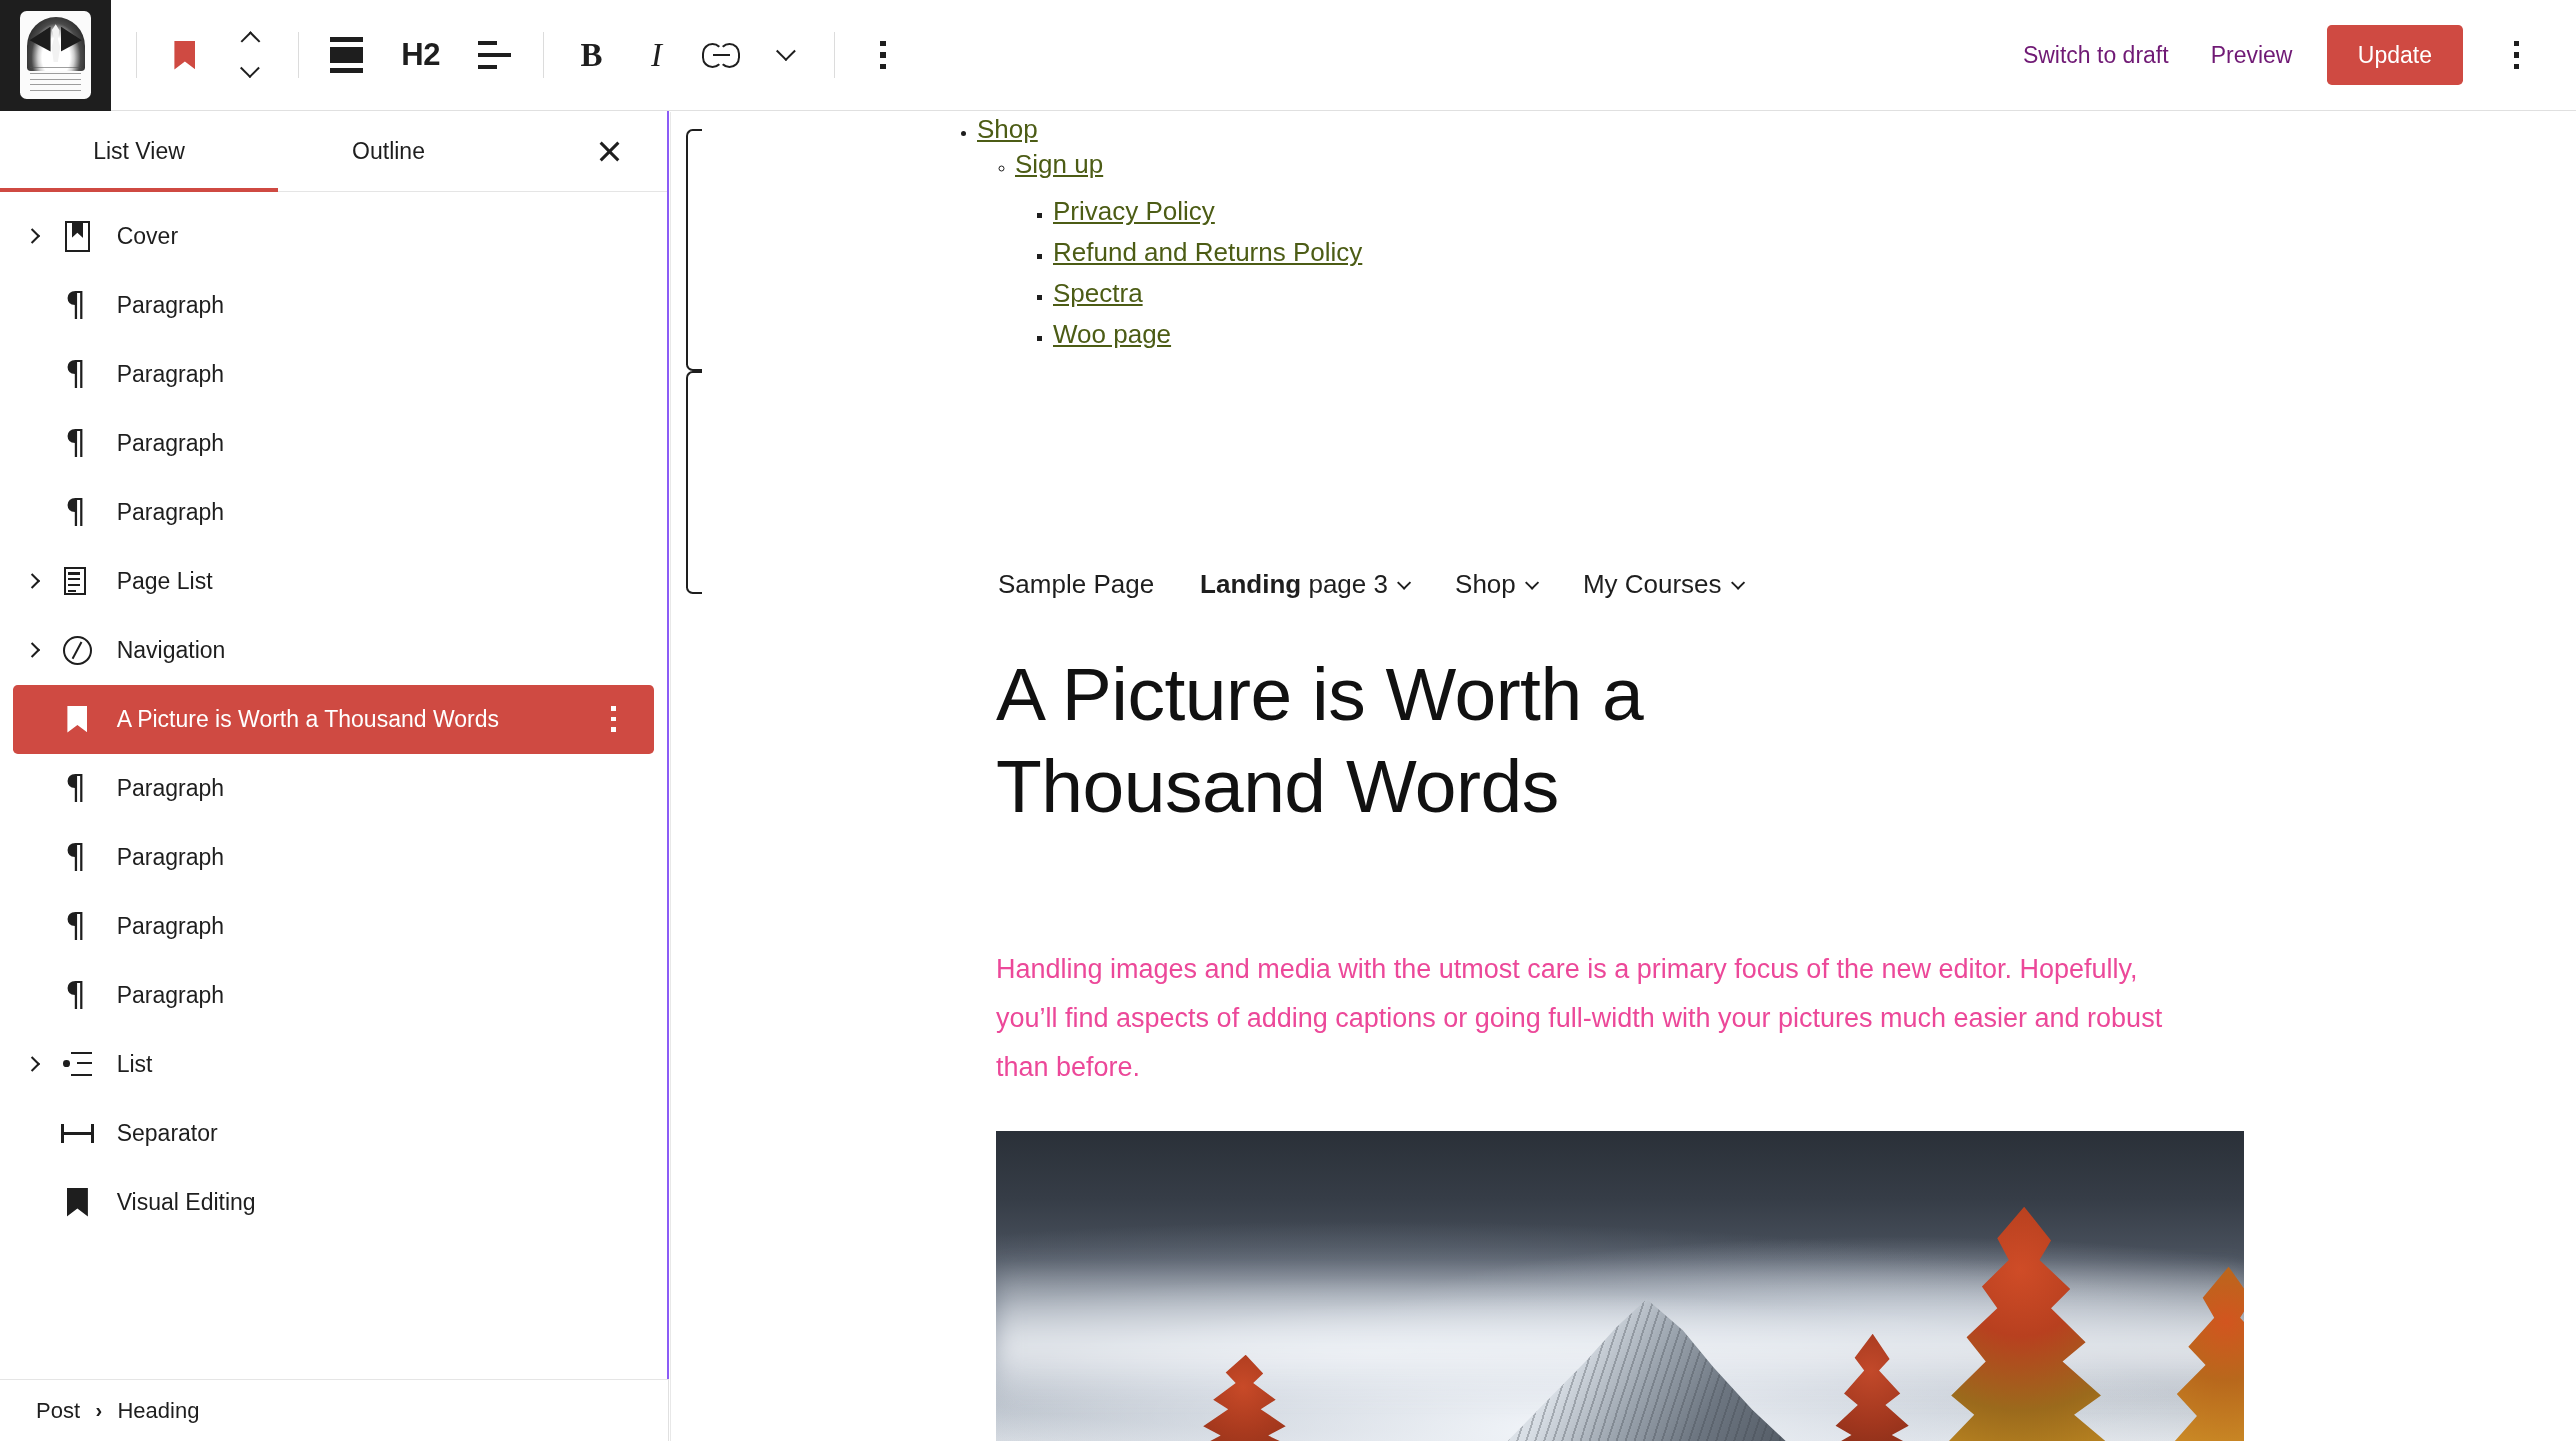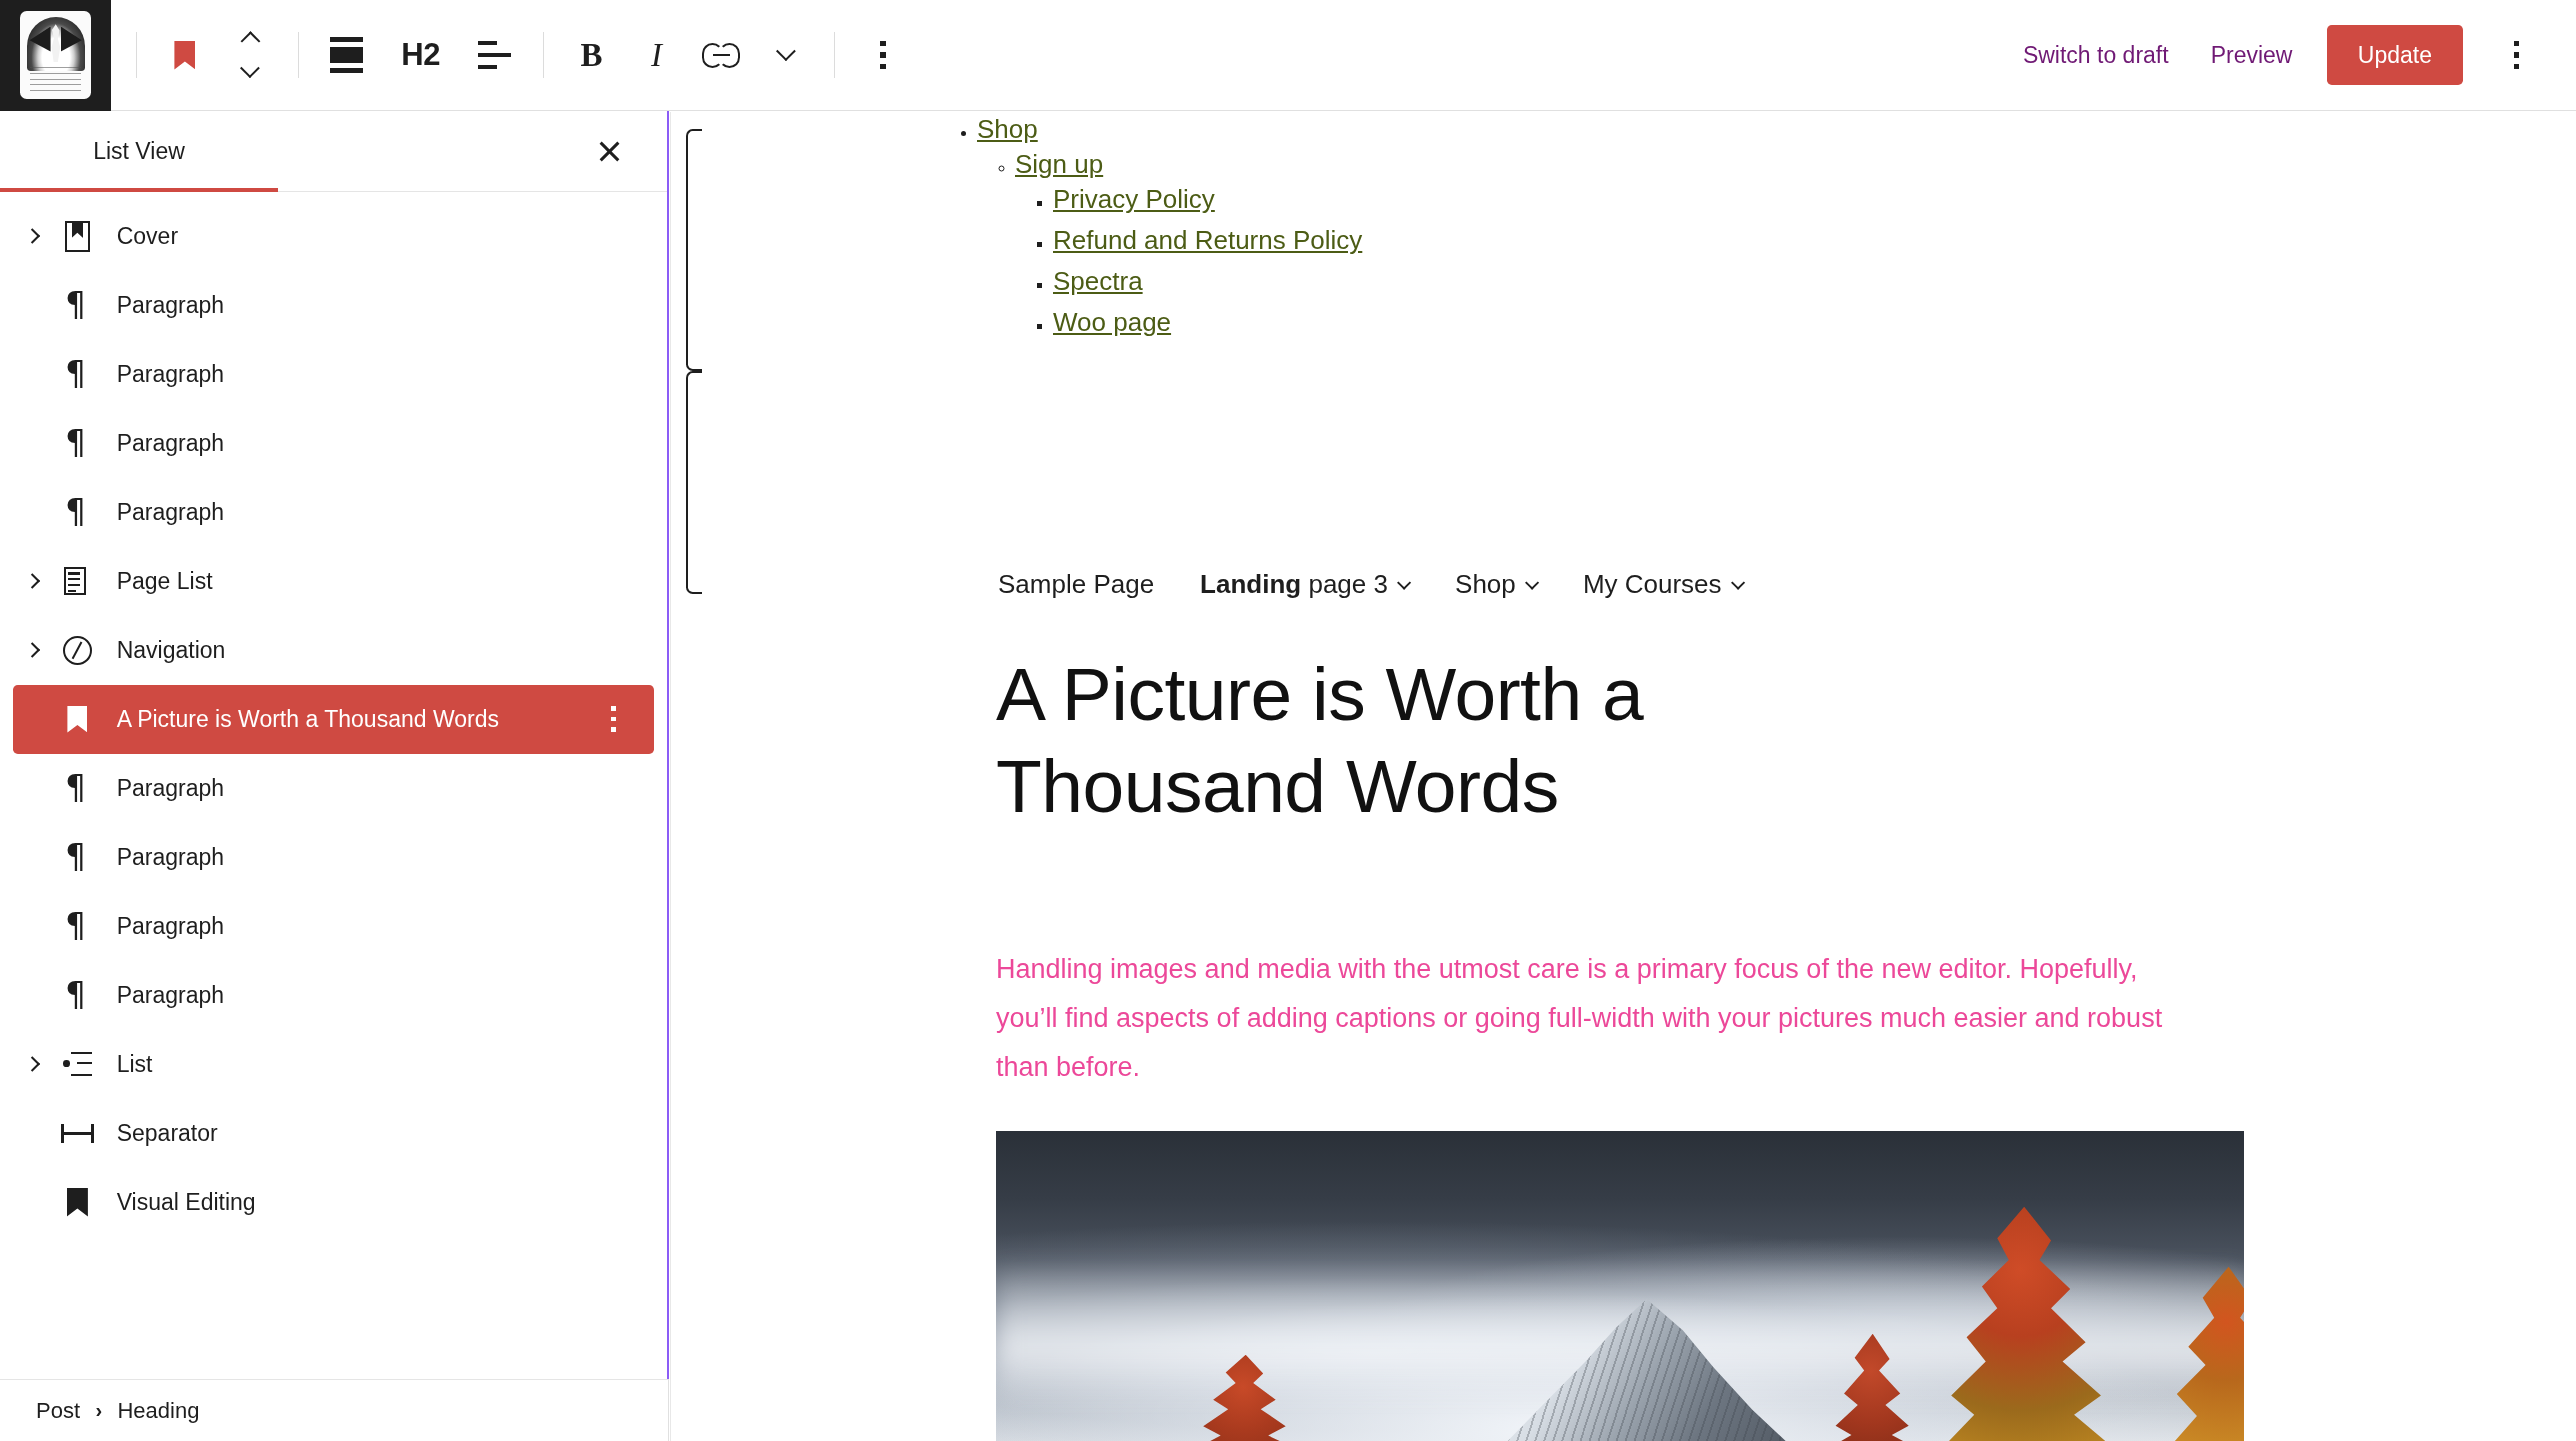--- a/index.html
+++ b/index.html
@@ -263,21 +263,21 @@
   .block-bracket {
     position: absolute; left: 16.3px; width: 15.4px;
     border: 2.9px solid #1e1e1e; border-right: none;
     border-radius: 6.7px 0 0 6.7px;
   }
 
   
   #nav-link-list { position: absolute; left: 269px; top: 0px; }
   #nav-link-list ul { list-style: disc; margin: 0; padding-left: 38px; }
   #nav-link-list ul ul { list-style: circle; }
-  #nav-link-list ul ul ul { list-style: square; }
+  #nav-link-list ul ul ul { list-style: square; margin-top: 12px; }
   #nav-link-list li { margin: 0 0 5.8px 0; }
   #nav-link-list li::marker { color: #1e1e1e; }
   .nav-link {
     color: #4c5c15; text-decoration: underline; font-size: 26px;
     font-family: "Liberation Sans", sans-serif; line-height: 1.35; cursor: pointer;
   }
   
   #menu-row {
     position: absolute; left: 328px; top: 457px;
     display: flex; align-items: baseline; gap: 46px;
@@ -452,20 +452,21 @@
           <span class="dot"></span>
       </span>
     </button>
   </div>
 </div>
 
 <div id="listview-panel">
 
   <div id="listview-tabs">
     <button class="lv-tab" id="tab-list-view">List View</button>
+    <button class="lv-tab" id="tab-outline">Outline</button>
     <button id="listview-close">
       <span class="icon-close">
           <span></span>
           <span></span>
         </span>
     </button>
   </div>
 
   <div id="listview-body">
       <div class="lv-row">

